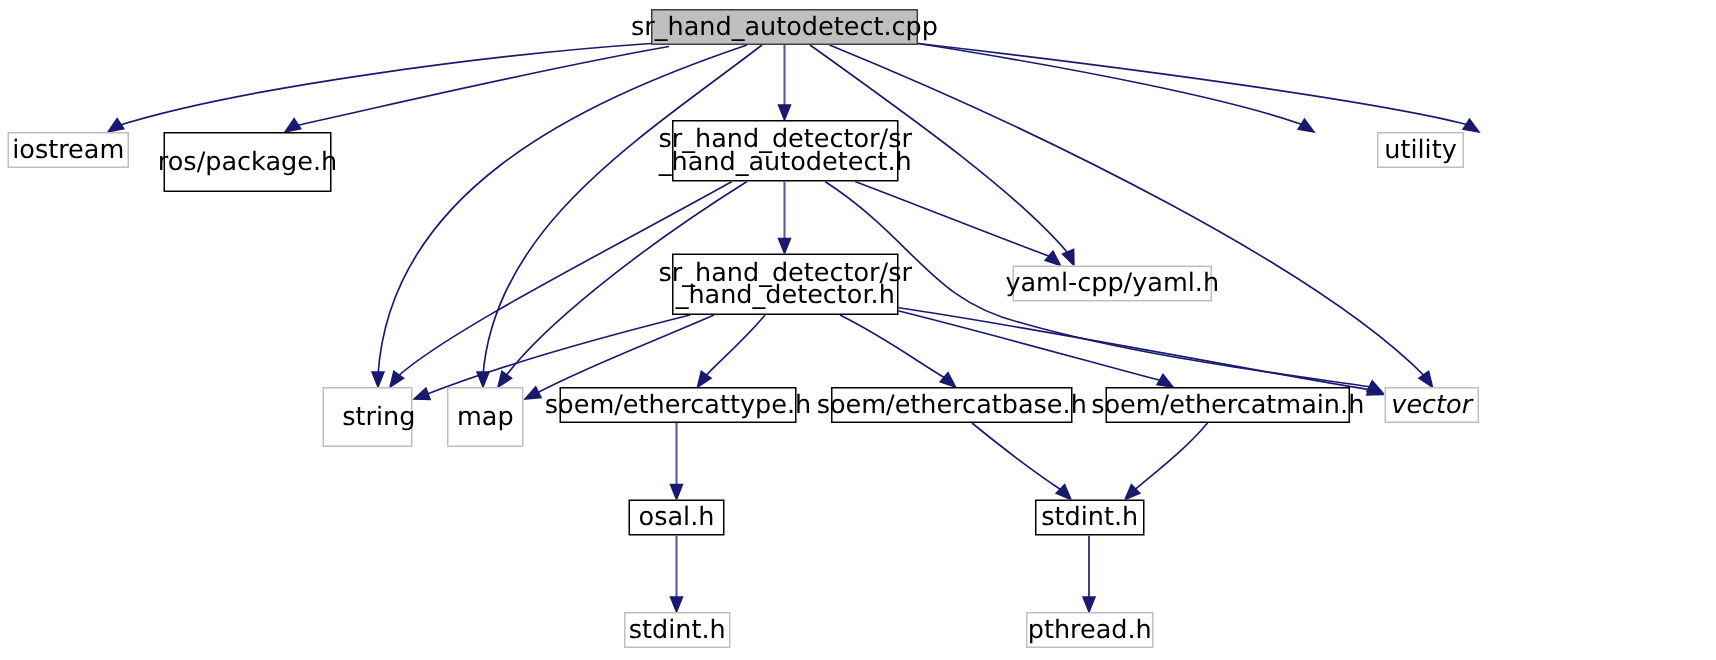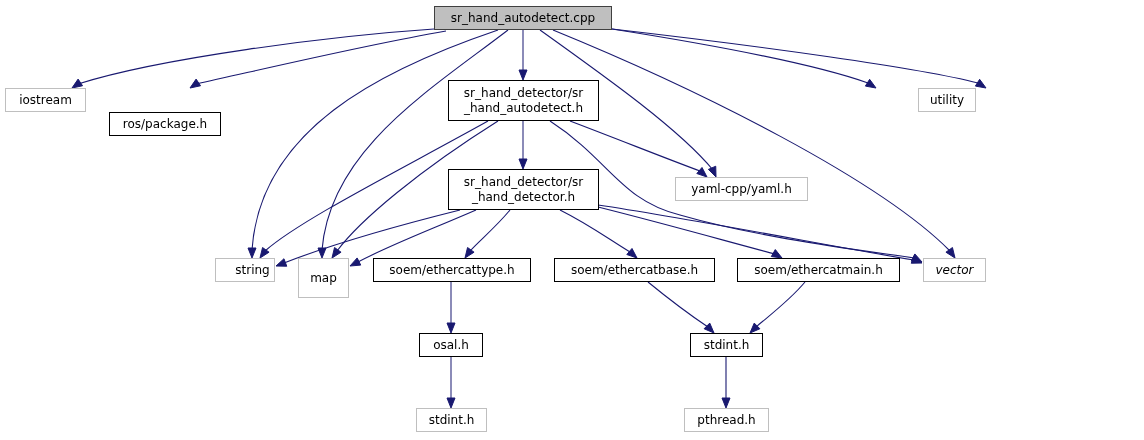--- a/index.html
+++ b/index.html
@@ -1,20 +1,20 @@
 <!DOCTYPE html>
 <html><head>
 <meta charset="utf-8">
 <style>
   html, body { margin: 0; padding: 0; background: #ffffff; }
   #canvas { position: relative; width: 1144px; height: 440px; overflow: hidden; background: #ffffff; }
   svg#edges { position: absolute; left: 0; top: 0; width: 1144px; height: 440px; }
   .node {
     position: absolute; box-sizing: border-box; background: #ffffff;
-    font-family: "DejaVu Sans", sans-serif; font-size: 12px; color: #000000;
+    font-family: "DejaVu Sans", sans-serif; font-size: 17px; color: #000000;
     display: flex; align-items: center; justify-content: center; text-align: center;
     line-height: 15px; white-space: pre; cursor: pointer;
   }
   .node.doc { border: 1px solid #000000; }
   .node.ext { border: 1px solid #bfbfbf; cursor: default; }
   .node.root { border: 1px solid #404040; background: #bfbfbf; }
   .edge { fill: none; stroke: #191970; stroke-width: 1.1; }
   .edge.soft { stroke: #5a5a9a; stroke-width: 1.4; }
   .arrow { fill: #191970; stroke: #191970; stroke-width: 1; }
 </style>
@@ -121,30 +121,30 @@
       </g>
       <g>
         <path d="M726,357 L726,400" class="edge"></path>
         <polygon points="726,408 722,398 730,398" class="arrow"></polygon>
       </g>
     </svg>
 
   <div class="node root" style="left:434px;top:6px;width:178px;height:24px;">sr_hand_autodetect.cpp</div>
 
   <div class="node ext" style="left:5px;top:88px;width:81px;height:24px;">iostream</div>
-  <div class="node doc" style="left:109px;top:88px;width:112px;height:24px;margin-top:24px;">ros/package.h</div>
+  <div class="node doc" style="left:109px;top:88px;width:112px;height:40px;">ros/package.h</div>
   <div class="node doc" style="left:448px;top:80px;width:151px;height:41px;">sr_hand_detector/sr
 _hand_autodetect.h</div>
   <div class="node ext" style="left:872px;top:88px;width:58px;height:24px;margin-left:46px;">utility</div>
 
   <div class="node doc" style="left:448px;top:169px;width:151px;height:41px;">sr_hand_detector/sr
 _hand_detector.h</div>
   <div class="node ext" style="left:675px;top:177px;width:133px;height:24px;">yaml-cpp/yaml.h</div>
 
-  <div class="node ext" style="left:215px;top:258px;width:60px;height:24px;padding-left:15px;">string</div>
+  <div class="node ext" style="left:215px;top:258px;width:60px;height:40px;padding-left:15px;">string</div>
   <div class="node ext" style="left:298px;top:258px;width:51px;height:40px;">map</div>
   <div class="node doc" style="left:373px;top:258px;width:158px;height:24px;">soem/ethercattype.h</div>
   <div class="node doc" style="left:737px;top:258px;width:163px;height:24px;">soem/ethercatmain.h</div>
   <div class="node doc" style="left:554px;top:258px;width:161px;height:24px;">soem/ethercatbase.h</div>
   <div class="node ext" style="left:923px;top:258px;width:63px;height:24px;font-style:italic;">vector</div>
 
   <div class="node doc" style="left:419px;top:333px;width:64px;height:24px;">osal.h</div>
   <div class="node doc" style="left:690px;top:333px;width:73px;height:24px;">stdint.h</div>
 
   <div class="node ext" style="left:416px;top:408px;width:71px;height:24px;">stdint.h</div>

